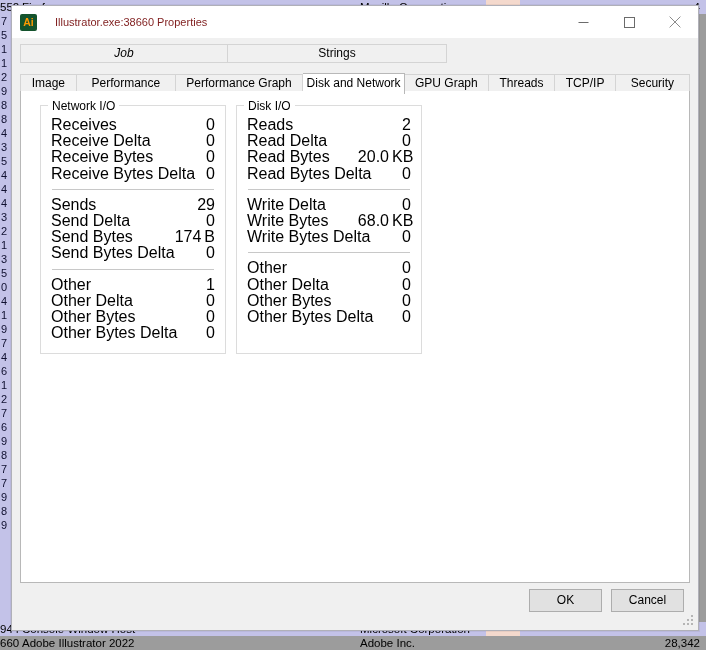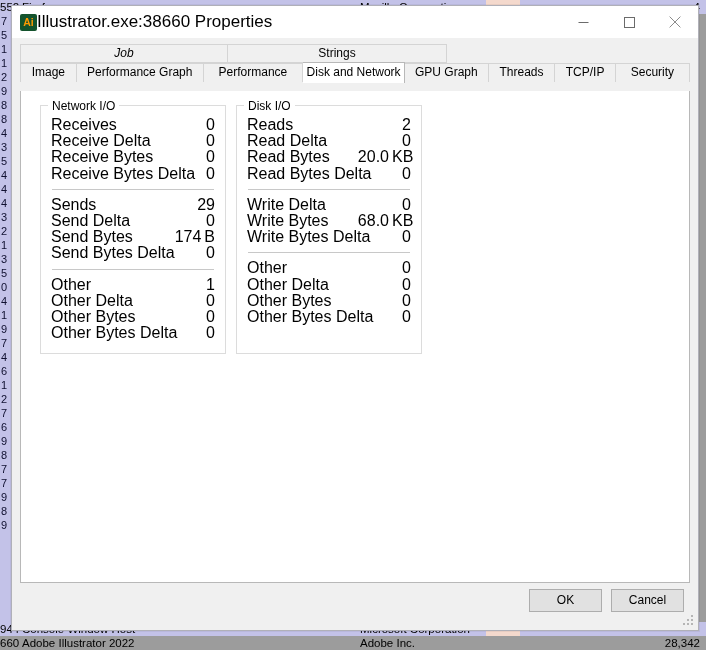--- a/index.html
+++ b/index.html
@@ -91,23 +91,23 @@
     border-radius: 2px;
     color: #ff9a00;
     font-size: 10.5px;
     font-weight: bold;
     line-height: 17px;
     text-align: center;
     font-family: "Liberation Sans", sans-serif;
     flex: 0 0 auto;
   }
   #title-text {
-    margin-left: 0;
-    font-size: 17px;
-    color: #000000;
+    margin-left: 18px;
+    font-size: 11px;
+    color: #7f1d1d;
     white-space: nowrap;
   }
   .win-btns {
     position: absolute;
     right: 0;
     top: 0;
     height: 32px;
     display: flex;
   }
   .win-btn {
@@ -147,21 +147,21 @@
   .tab + .tab { border-left: none; }
   .tab.highlight { background: #d9eaf7; border-color: #b9d4e8; }
   .tab.selected {
     background: #ffffff;
     border-color: #b8b8b8;
     position: relative;
     z-index: 3;
     font-weight: normal;
   }
   .tab-row.row1 .tab { border-bottom: 1px solid #d4d4d4; }
-  .tab-row.row2 { margin-top: 0px; justify-content: flex-end; }
+  .tab-row.row2 { margin-top: 11px; justify-content: flex-end; }
   .tab-row.row2 .tab.selected { height: 21px; line-height: 19px; margin-top: -1px; }
 
   
   #page {
     position: absolute;
     left: 8px;
     right: 8px;
     top: 85px;
     bottom: 47px;
     background: #ffffff;
@@ -349,22 +349,22 @@
     </div>
   </div>
 
   <div id="tabstrip">
     <div class="tab-row row1">
       <div class="tab" style="width:208px;font-style:italic;">Job</div>
       <div class="tab" style="width:219px;">Strings</div>
     </div>
     <div class="tab-row row2">
       <div class="tab" style="width:61px;">Image</div>
+      <div class="tab" style="width:107px;">Performance</div>
       <div class="tab" style="width:137px;">Performance Graph</div>
-      <div class="tab" style="width:107px;">Performance</div>
       <div class="tab selected" style="width:110px;">Disk and Network</div>
       <div class="tab" style="width:90px;">GPU Graph</div>
       <div class="tab" style="width:72px;">Threads</div>
       <div class="tab" style="width:65px;">TCP/IP</div>
       <div class="tab" style="width:80px;">Security</div>
     </div>
   </div>
 
   <div id="page">
 

